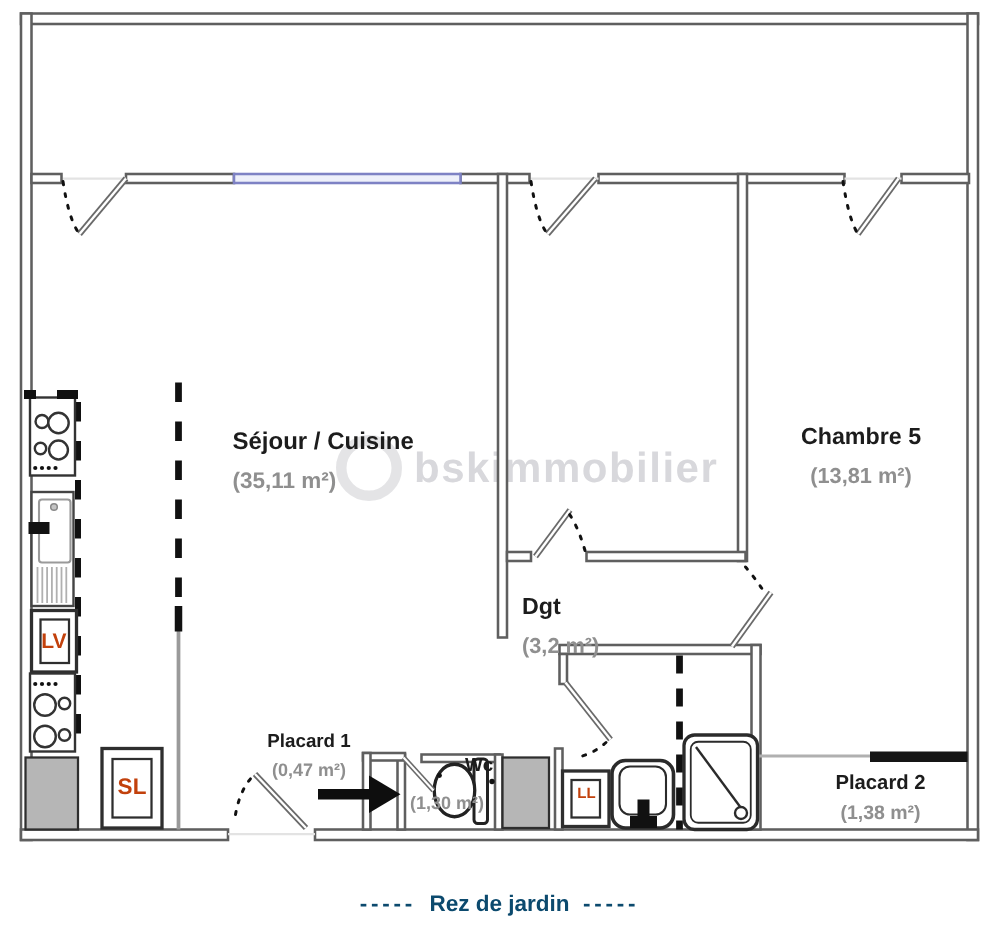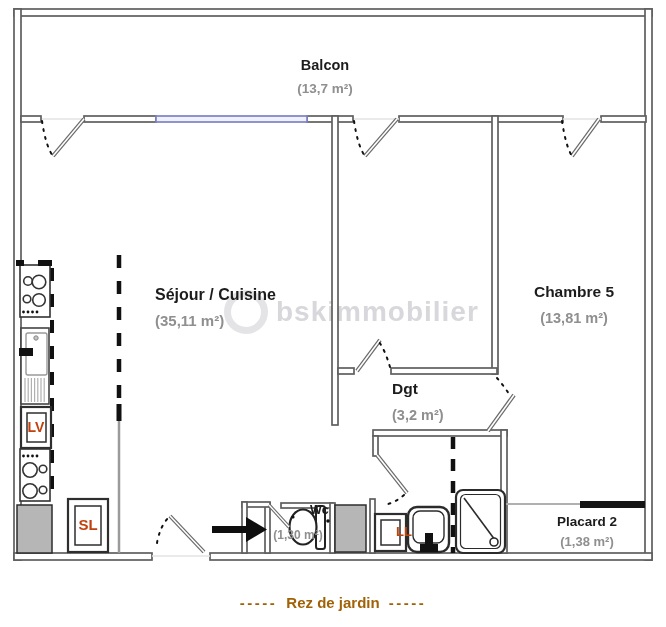--- a/index.html
+++ b/index.html
@@ -7,21 +7,21 @@
   .canvas{position:relative;width:666px;height:627px;background:#fff;}
   .canvas svg{position:absolute;left:0;top:0;}
   .lbl{position:absolute;white-space:nowrap;}
   .center{transform:translateX(-50%);text-align:center;}
   .room-name{font-weight:bold;color:#1c1c1c;}
   .room-area{font-weight:bold;color:#8f8f8f;}
   .box-lbl{position:absolute;font-weight:bold;color:#c2410c;transform:translateX(-50%);}
   .watermark{position:absolute;left:224px;top:290px;display:flex;align-items:center;gap:8px;color:#d8d8dc;}
   .wm-ring{width:30px;height:30px;border:7px solid rgba(205,205,210,.55);border-radius:50%;}
   .wm-text{font-size:28px;font-weight:bold;letter-spacing:1px;color:#d8d8dc;}
-  .footer{position:absolute;left:333px;top:594px;transform:translateX(-50%);font-size:15px;font-weight:bold;color:#a16207;white-space:nowrap;}
+  .footer{position:absolute;left:333px;top:594px;transform:translateX(-50%);font-size:15px;font-weight:bold;color:#0c4a6e;white-space:nowrap;}
   .footer .dashes{letter-spacing:2.5px;margin:0 9px;}
 </style>
 </head>
 <body>
 
 <div class="canvas">
 
   <div class="watermark">
     <span class="wm-ring"></span>
     <span class="wm-text">bskimmobilier</span>
@@ -212,55 +212,55 @@
         <circle cx="293" cy="517" r="1.6" fill="#111"></circle>
       </g>
     </g>
 
     <g fill="#0e0e0e">
       <rect x="212" y="526" width="36" height="7"></rect>
       <polygon points="246,517 246,542 267,529.5"></polygon>
     </g>
   </svg>
 
-  <div class="lbl center" style="left:325px;top:54px;line-height:23px;">
-    <div class="room-name" style="font-size:14.5px;">Balcon</div>
-    <div class="room-area" style="font-size:13.5px;">(13,7 m²)</div>
-  </div>
 
   <div class="lbl" style="left:155px;top:282px;line-height:26px;">
     <div class="room-name" style="font-size:16px;">Séjour / Cuisine</div>
     <div class="room-area" style="font-size:15px;">(35,11 m²)</div>
   </div>
 
 
   <div class="lbl center" style="left:574px;top:279px;line-height:26px;">
     <div class="room-name" style="font-size:15.5px;">Chambre 5</div>
     <div class="room-area" style="font-size:14.5px;">(13,81 m²)</div>
   </div>
 
-  <div class="lbl" style="left:348px;top:376px;line-height:26px;margin-left:44px;">
+  <div class="lbl" style="left:348px;top:392px;line-height:26px;">
     <div class="room-name" style="font-size:15.5px;">Dgt</div>
     <div class="room-area" style="font-size:14.5px;">(3,2 m²)</div>
   </div>
 
+  <div class="lbl center" style="left:206px;top:485px;line-height:19px;">
+    <div class="room-name" style="font-size:12.5px;">Placard 1</div>
+    <div class="room-area" style="font-size:12px;">(0,47 m²)</div>
+  </div>
 
   <div class="lbl" style="left:270px;top:503px;">
     <div class="room-name" style="font-size:12.5px;margin-left:40px;">Wc</div>
   </div>
   <div class="lbl center" style="left:298px;top:528px;">
     <div class="room-area" style="font-size:12px;">(1,30 m²)</div>
   </div>
 
   <div class="lbl center" style="left:587px;top:512px;line-height:20px;">
     <div class="room-name" style="font-size:13.5px;">Placard 2</div>
     <div class="room-area" style="font-size:13px;">(1,38 m²)</div>
   </div>
 
   <div class="box-lbl" style="left:88px;top:516px;font-size:15px;">SL</div>
   <div class="box-lbl" style="left:36px;top:419px;font-size:14px;">LV</div>
-  <div class="box-lbl" style="left:391px;top:524px;font-size:13px;padding-left:26px;">LL</div>
+  <div class="box-lbl" style="left:391px;top:524px;font-size:10px;">LL</div>
 
   <div class="footer">
     <span class="dashes">-----</span><span>Rez de jardin</span><span class="dashes">-----</span>
   </div>
 
 </div>
 
 </body></html>

